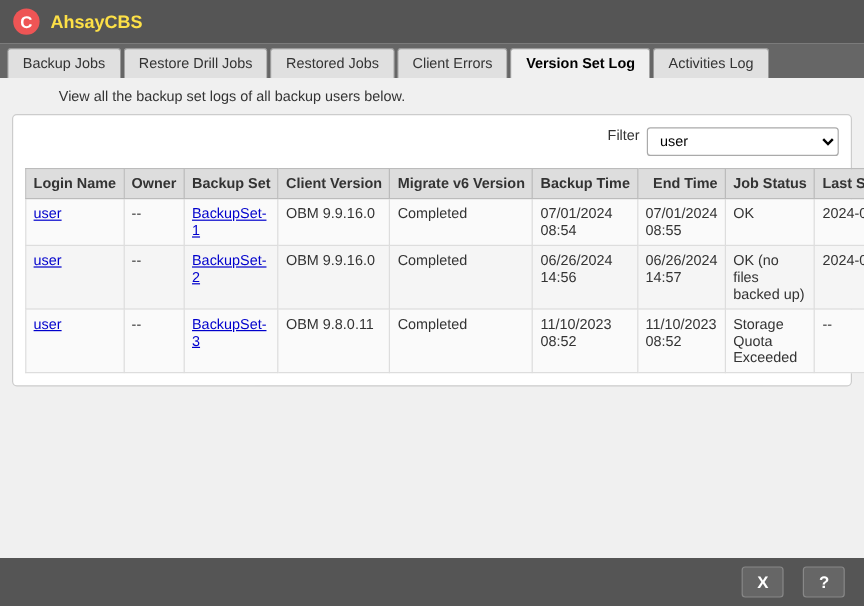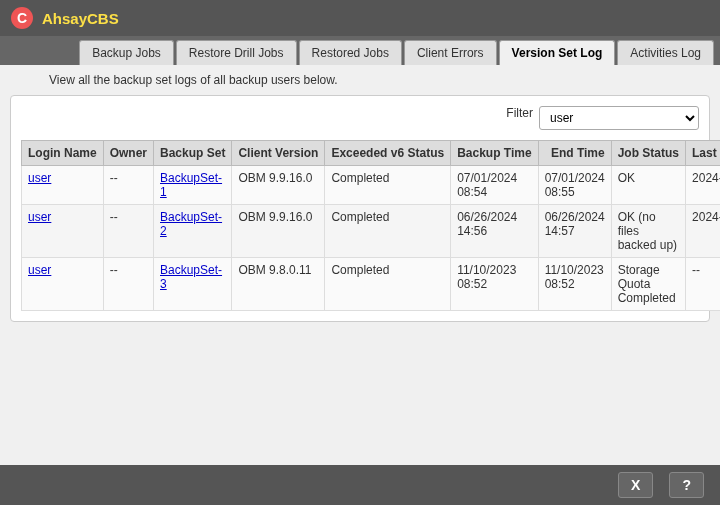--- a/index.html
+++ b/index.html
@@ -19,21 +19,20 @@
     }
     .header-title { font-size: 15px; font-weight: bold; color: #fde047; }
 
     
     .nav-tabs {
       background: #666;
       display: flex;
       align-items: center;
       padding: 4px 6px 0 6px;
       gap: 2px;
-      justify-content: flex-end;
     }
     .nav-tab {
       padding: 5px 12px;
       font-size: 12px;
       cursor: pointer;
       border: 1px solid #999;
       border-bottom: none;
       border-radius: 3px 3px 0 0;
       background: #e0e0e0;
       color: #333;
@@ -170,21 +169,21 @@
       </select>
     </div>
 
     <table class="data-table">
       <thead>
         <tr>
           <th>Login Name</th>
           <th>Owner</th>
           <th>Backup Set</th>
           <th>Client Version</th>
-          <th>Exceeded v6 Status</th>
+          <th>Migrate v6 Version</th>
           <th>Backup Time</th>
           <th>End Time</th>
           <th>Job Status</th>
           <th>Last Successful Backup</th>
         </tr>
       </thead>
       <tbody id="table-body">
       <tr>
             <td><a class="link">user</a></td>
             <td>--</td>
@@ -208,21 +207,21 @@
             <td>2024-06-26-14-56-45</td>
           </tr>
           <tr>
             <td><a class="link">user</a></td>
             <td>--</td>
             <td><a class="link">BackupSet-3</a></td>
             <td>OBM 9.8.0.11</td>
             <td>Completed</td>
             <td>11/10/2023 08:52</td>
             <td>11/10/2023 08:52</td>
-            <td>Storage Quota Completed</td>
+            <td>Storage Quota Exceeded</td>
             <td>--</td>
           </tr>
         </tbody>
     </table>
   </div>
 </div>
 
 <div class="bottom-bar">
   <button class="bottom-btn">X</button>
   <button class="bottom-btn">?</button>

